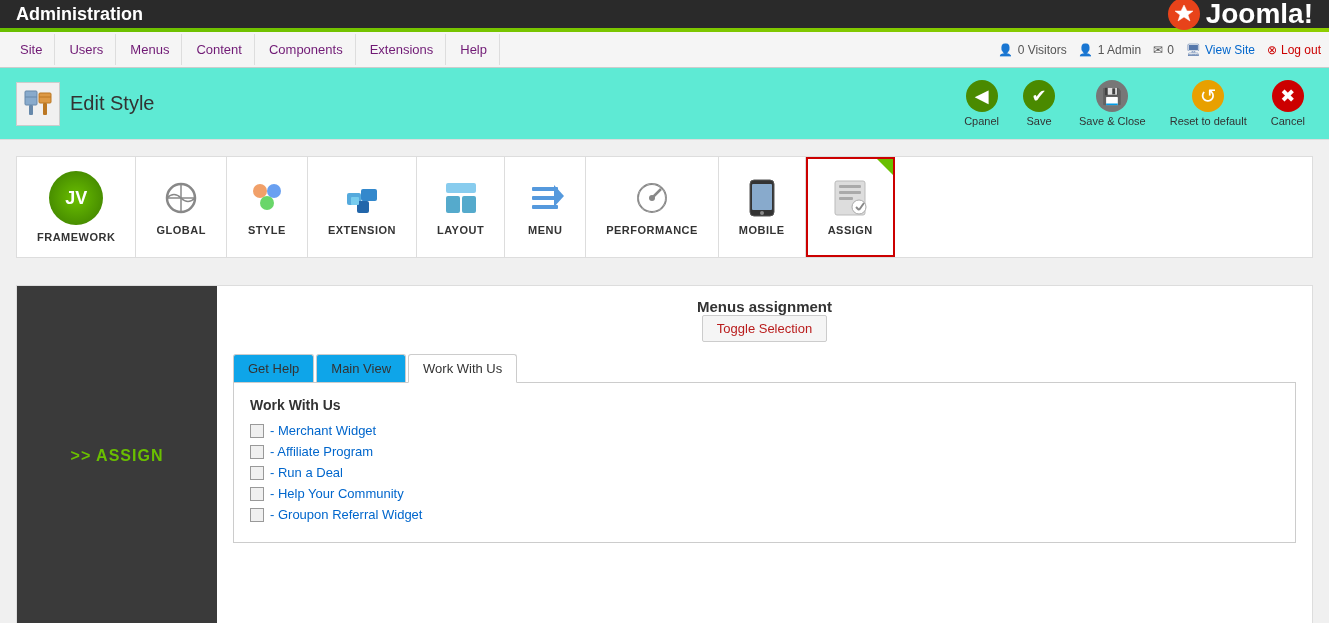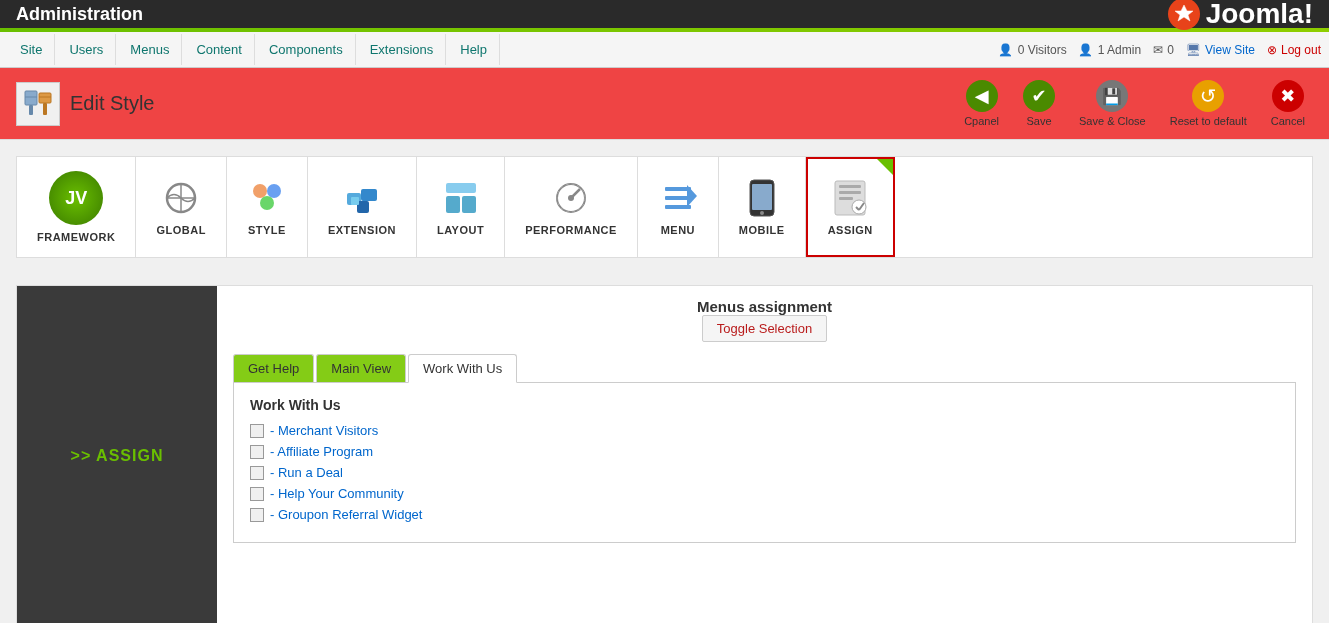--- a/index.html
+++ b/index.html
@@ -52,21 +52,21 @@
       height: 36px;
       padding: 0 8px;
     }
     .nav-left {
       display: flex;
       align-items: center;
       gap: 2px;
     }
     .nav-item {
       padding: 8px 12px;
-      color: #0f766e;
+      color: #701a75;
       cursor: pointer;
       font-size: 13px;
       border-right: 1px solid #ddd;
     }
     .nav-right {
       display: flex;
       align-items: center;
       gap: 12px;
       font-size: 12px;
       color: #555;
@@ -82,21 +82,21 @@
     .logout { color: #cc0000; }
 
     
     .green-line {
       height: 4px;
       background: linear-gradient(to right, #6abf00, #8fce00);
     }
 
     
     .toolbar {
-      background: #ef4444;
+      background: #5eead4;
       border-bottom: 1px solid #ddd;
       padding: 8px 16px;
       display: flex;
       align-items: center;
       gap: 16px;
       min-height: 60px;
     }
     .toolbar-left {
       display: flex;
       align-items: center;
@@ -263,21 +263,21 @@
       border-bottom: 1px solid #ccc;
       margin-bottom: 0;
     }
     .menu-tab {
       padding: 6px 14px;
       cursor: pointer;
       font-size: 13px;
       color: #333;
       border: 1px solid #ccc;
       border-bottom: none;
-      background: #84cc16;
+      background: #0ea5e9;
       margin-right: 2px;
       border-radius: 3px 3px 0 0;
     }
     .menu-tab.active {
       background: #fff;
       border-bottom: 1px solid #fff;
       color: #333;
       margin-bottom: -1px;
       position: relative;
       z-index: 1;
@@ -469,39 +469,39 @@
           <rect x="4" y="17" width="14" height="17" rx="2" fill="#55aacc"></rect>
           <rect x="20" y="17" width="14" height="17" rx="2" fill="#55aacc"></rect>
         </svg>
       </div>
       <span class="tab-icon-label">LAYOUT</span>
     </div>
 
     <div class="tab-icon-item">
       <div class="icon-shape">
         <svg width="38" height="38" viewBox="0 0 38 38">
+          <rect x="6" y="8" width="26" height="4" rx="1" fill="#5599dd"></rect>
+          <rect x="6" y="17" width="26" height="4" rx="1" fill="#5599dd"></rect>
+          <rect x="6" y="26" width="26" height="4" rx="1" fill="#5599dd"></rect>
+          <polygon points="28,6 38,17 28,28" fill="#5599dd"></polygon>
+        </svg>
+      </div>
+      <span class="tab-icon-label">MENU</span>
+    </div>
+
+    <div class="tab-icon-item">
+      <div class="icon-shape">
+        <svg width="38" height="38" viewBox="0 0 38 38">
           <circle cx="19" cy="19" r="14" fill="none" stroke="#888" stroke-width="2"></circle>
           <circle cx="19" cy="19" r="3" fill="#888"></circle>
           <line x1="19" y1="19" x2="28" y2="10" stroke="#888" stroke-width="2.5"></line>
           <circle cx="19" cy="19" r="14" fill="none" stroke="#aaa" stroke-width="1" stroke-dasharray="3 3"></circle>
         </svg>
       </div>
       <span class="tab-icon-label">PERFORMANCE</span>
-    </div>
-
-    <div class="tab-icon-item">
-      <div class="icon-shape">
-        <svg width="38" height="38" viewBox="0 0 38 38">
-          <rect x="6" y="8" width="26" height="4" rx="1" fill="#5599dd"></rect>
-          <rect x="6" y="17" width="26" height="4" rx="1" fill="#5599dd"></rect>
-          <rect x="6" y="26" width="26" height="4" rx="1" fill="#5599dd"></rect>
-          <polygon points="28,6 38,17 28,28" fill="#5599dd"></polygon>
-        </svg>
-      </div>
-      <span class="tab-icon-label">MENU</span>
     </div>
 
     <div class="tab-icon-item">
       <div class="icon-shape">
         <svg width="32" height="38" viewBox="0 0 32 38">
           <rect x="4" y="1" width="24" height="36" rx="4" fill="#333" stroke="#555" stroke-width="1"></rect>
           <rect x="6" y="5" width="20" height="26" rx="1" fill="#88aacc"></rect>
           <circle cx="16" cy="34" r="2" fill="#888"></circle>
         </svg>
       </div>
@@ -547,21 +547,21 @@
         <div class="menu-tab active">
           <span>Work With Us</span>
         </div>
       </div>
 
       <div class="menu-content">
         <div class="menu-section-title">Work With Us</div>
 
         <div class="menu-item-row">
           <span class="menu-checkbox"></span>
-          <a class="menu-item-link">- Merchant Visitors</a>
+          <a class="menu-item-link">- Merchant Widget</a>
         </div>
         <div class="menu-item-row">
           <span class="menu-checkbox"></span>
           <a class="menu-item-link">- Affiliate Program</a>
         </div>
         <div class="menu-item-row">
           <span class="menu-checkbox"></span>
           <a class="menu-item-link">- Run a Deal</a>
         </div>
         <div class="menu-item-row">

